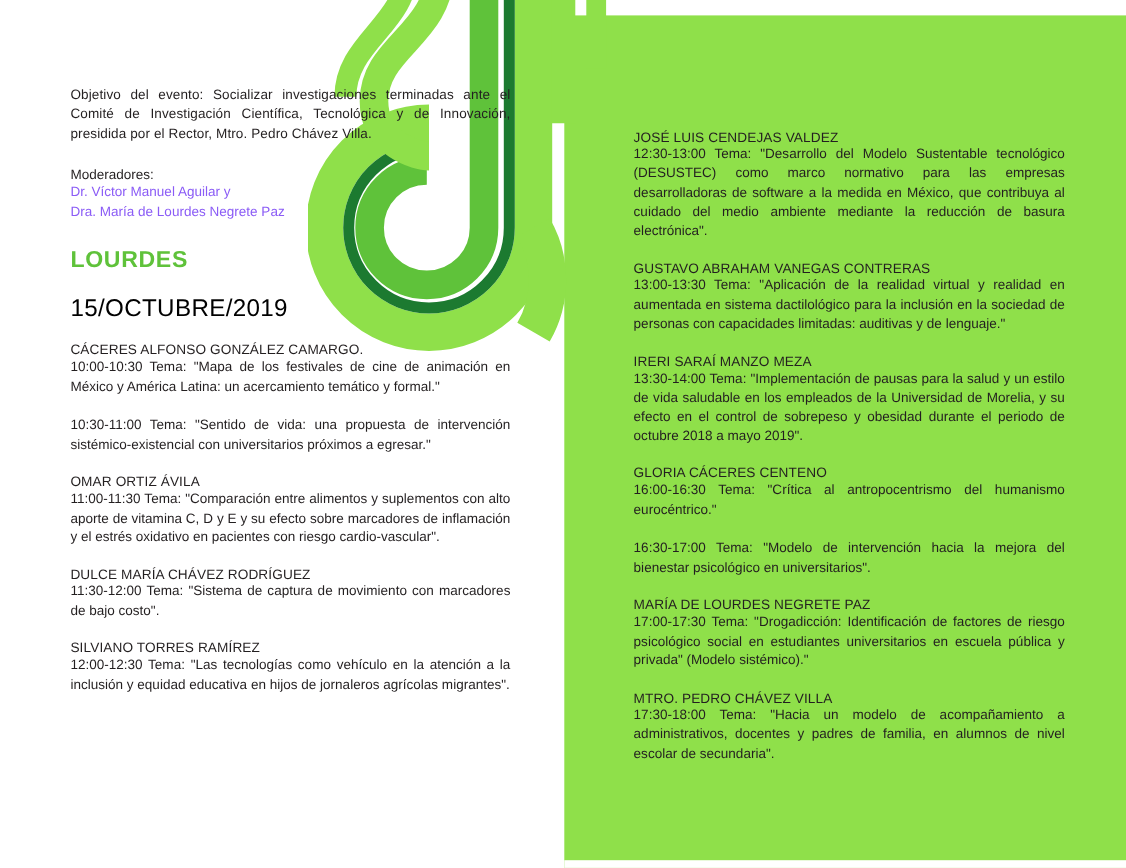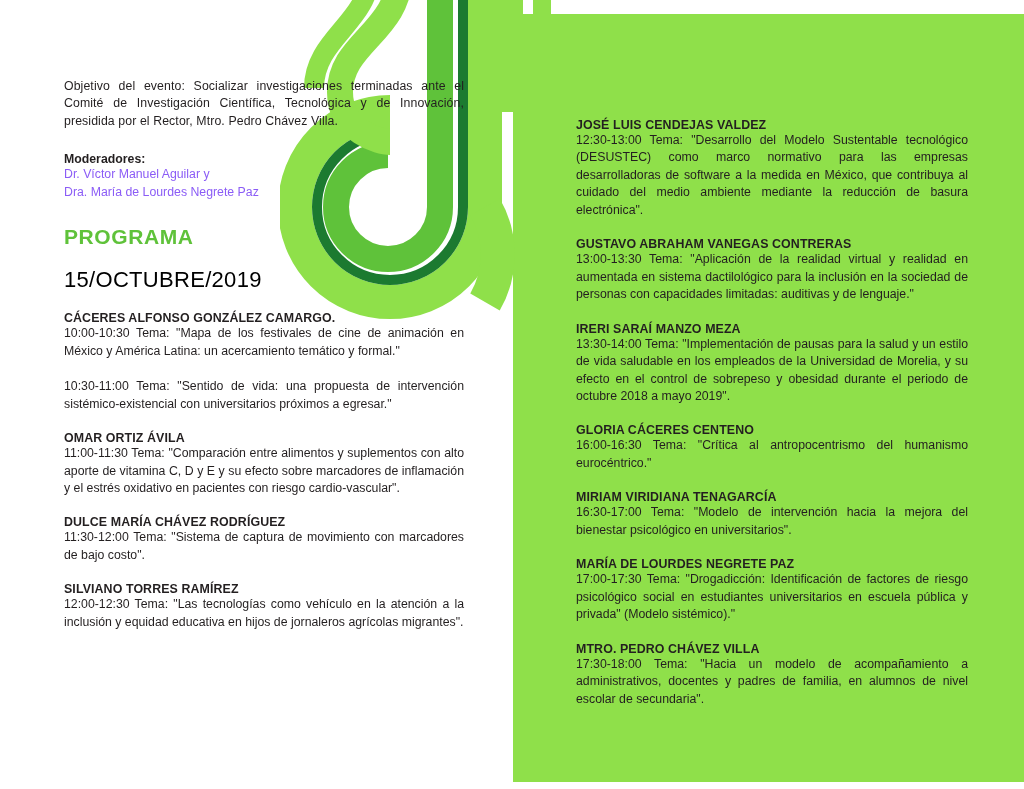--- a/index.html
+++ b/index.html
@@ -69,21 +69,21 @@
   .objetivo {
     font-size: 12.3px;
     line-height: 1.42;
     color: #231f20;
     text-align: justify;
     letter-spacing: 0.1px;
   }
   .mod-head {
     margin-top: 22px;
     font-size: 12.3px;
-    font-weight: bold;
+    font-weight: normal;
     color: #231f20;
   }
   .mod-line {
     font-size: 12.3px;
     line-height: 1.42;
     color: #8b5cf6;
   }
   .programa {
     margin-top: 24px;
     font-size: 21px;
@@ -95,21 +95,21 @@
     margin-top: 18px;
     font-size: 22px;
     color: #000000;
     letter-spacing: 0.3px;
   }
   .entry {
     margin-top: 18px;
   }
   .entry-name {
     font-size: 12.4px;
-    font-weight: bold;
+    font-weight: normal;
     color: #231f20;
     letter-spacing: 0.1px;
   }
   .entry-body {
     font-size: 12.3px;
     line-height: 1.42;
     color: #231f20;
     text-align: justify;
   }
 
@@ -152,21 +152,21 @@
   </svg>
 
   <div class="left-col">
 
     <div class="objetivo">Objetivo del evento: Socializar investigaciones terminadas ante el Comité de Investigación Científica, Tecnológica y de Innovación, presidida por el Rector, Mtro. Pedro Chávez Villa.</div>
 
     <div class="mod-head">Moderadores:</div>
     <div class="mod-line">Dr. Víctor Manuel Aguilar y</div>
     <div class="mod-line">Dra. María de Lourdes Negrete Paz</div>
 
-    <div class="programa">PROGRAMA</div>
+    <div class="programa">LOURDES</div>
     <div class="fecha">15/OCTUBRE/2019</div>
 
     <div class="entry">
       <div class="entry-name">CÁCERES ALFONSO GONZÁLEZ CAMARGO.</div>
       <div class="entry-body">10:00-10:30 Tema: "Mapa de los festivales de cine de animación en México y América Latina: un acercamiento temático y formal."</div>
     </div>
     <div class="entry">
       <div class="entry-body">10:30-11:00 Tema: "Sentido de vida: una propuesta de intervención sistémico-existencial con universitarios próximos a egresar."</div>
     </div>
     <div class="entry">
@@ -194,21 +194,20 @@
     </div>
     <div class="entry">
       <div class="entry-name">IRERI SARAÍ MANZO MEZA</div>
       <div class="entry-body">13:30-14:00 Tema: "Implementación de pausas para la salud y un estilo de vida saludable en los empleados de la Universidad de Morelia, y su efecto en el control de sobrepeso y obesidad durante el periodo de octubre 2018 a mayo 2019".</div>
     </div>
     <div class="entry">
       <div class="entry-name">GLORIA CÁCERES CENTENO</div>
       <div class="entry-body">16:00-16:30 Tema: "Crítica al antropocentrismo del humanismo eurocéntrico."</div>
     </div>
     <div class="entry">
-      <div class="entry-name">MIRIAM VIRIDIANA TENAGARCÍA</div>
       <div class="entry-body">16:30-17:00 Tema: "Modelo de intervención hacia la mejora del bienestar psicológico en universitarios".</div>
     </div>
     <div class="entry">
       <div class="entry-name"> MARÍA DE LOURDES NEGRETE PAZ</div>
       <div class="entry-body">17:00-17:30 Tema: "Drogadicción: Identificación de factores de riesgo psicológico social en estudiantes universitarios en escuela pública y privada" (Modelo sistémico)."</div>
     </div>
     <div class="entry">
       <div class="entry-name">MTRO. PEDRO CHÁVEZ VILLA</div>
       <div class="entry-body">17:30-18:00 Tema: "Hacia un modelo de acompañamiento a administrativos, docentes y padres de familia, en alumnos de nivel escolar de secundaria".</div>
     </div>

